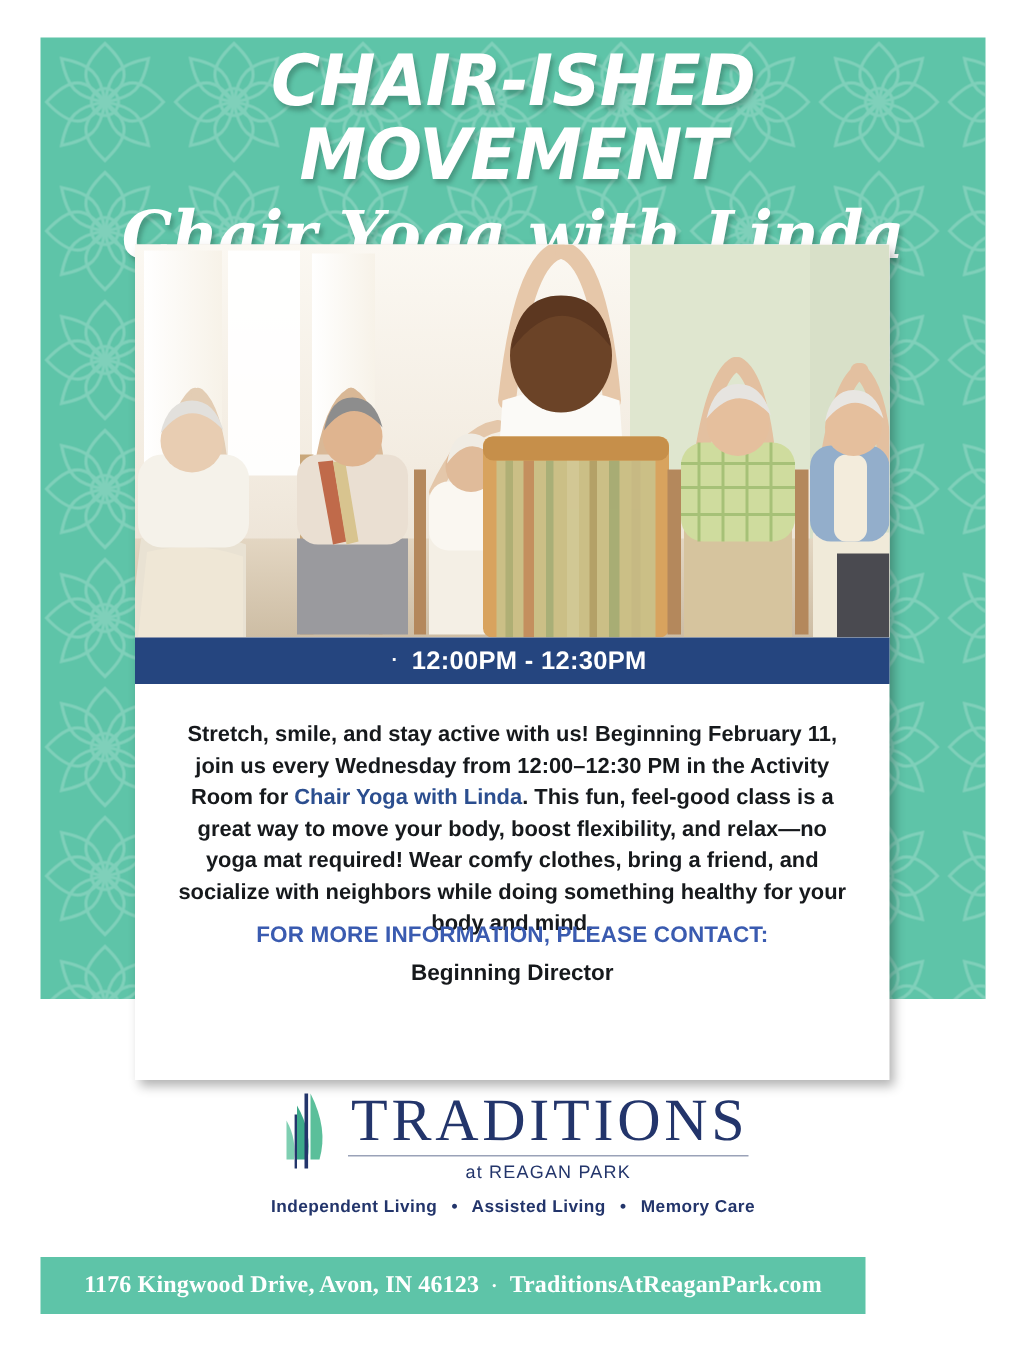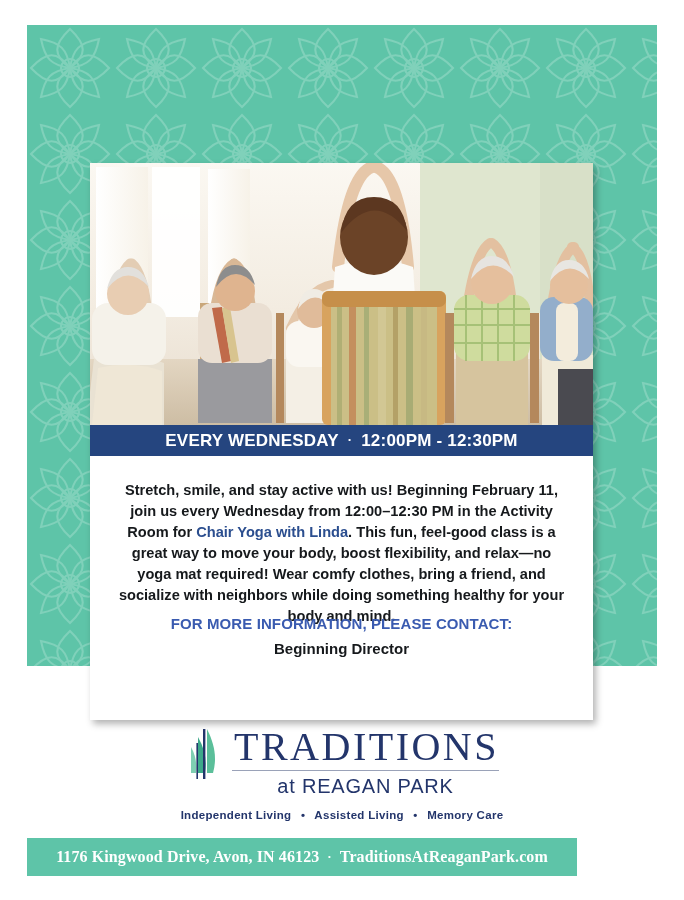--- a/index.html
+++ b/index.html
@@ -181,21 +181,21 @@
     line-height: 1;
     padding-left: 2px;
   }
   .logo-rule {
     height: 1px;
     background: #9aa2b8;
     margin: 3px 0 3px 0;
   }
   .logo-sub {
     font-family: "Liberation Sans", sans-serif;
-    font-size: 20px;
+    font-size: 12px;
     color: #23356b;
     letter-spacing: 0.8px;
     text-align: center;
     line-height: 1.2;
   }
   .logo-services {
     margin-top: 11px;
     font-family: "Liberation Sans", sans-serif;
     font-weight: bold;
     font-size: 11.5px;
@@ -242,20 +242,24 @@
             <path d="M14 72 C 18 52, 24 46, 43 43 C 40 62, 34 68, 14 72 Z"></path>
             <path d="M72 72 C 52 68, 46 62, 43 43 C 62 46, 68 52, 72 72 Z"></path>
             <circle cx="43" cy="43" r="9"></circle>
           </g>
         </pattern>
       </defs>
       <rect width="630" height="641" fill="url(#petals)"></rect>
     </svg>
   </div>
 
+  <div class="header-block">
+    <div class="title-main">CHAIR-ISHED MOVEMENT</div>
+    <div class="title-sub">Chair Yoga with Linda</div>
+  </div>
 
   <div class="content-card">
 
     <div class="photo">
       <svg viewBox="0 0 503 262" preserveAspectRatio="none" aria-hidden="true">
         <defs>
           <linearGradient id="wallg" x1="0" y1="0" x2="0" y2="1">
             <stop offset="0%" stop-color="#fbf8f2"></stop>
             <stop offset="55%" stop-color="#f3ece1"></stop>
             <stop offset="100%" stop-color="#e7dccd"></stop>
@@ -370,21 +374,20 @@
           <rect x="466" y="140" width="22" height="58" rx="8" fill="#f3ecdc"></rect>
           <circle cx="479" cy="122" r="19" fill="#e5bf9d"></circle>
           <path d="M460 118 q19 -24 39 -2 q-5 -19 -20 -19 q-15 0 -19 21z" fill="#e8e6e2"></path>
         </g>
 
         <rect x="468" y="206" width="35" height="56" fill="#4a4a50"></rect>
       </svg>
     </div>
 
     <div class="schedule-banner">
-      <span>EVERY WEDNESDAY</span>
       <span class="sep">·</span>
       <span>12:00PM - 12:30PM</span>
     </div>
 
     <p class="body-copy"><span>Stretch, smile, and stay active with us! Beginning February 11, join us every Wednesday from 12:00–12:30 PM in the Activity Room for </span><span class="highlight">Chair Yoga with Linda</span><span>. This fun, feel-good class is a great way to move your body, boost flexibility, and relax—no yoga mat required! Wear comfy clothes, bring a friend, and socialize with neighbors while doing something healthy for your body and mind.</span></p>
 
     <div class="contact-block">
       <div class="contact-head">FOR MORE INFORMATION, PLEASE CONTACT:</div>
       <div class="contact-line">Beginning Director</div>
     </div>

